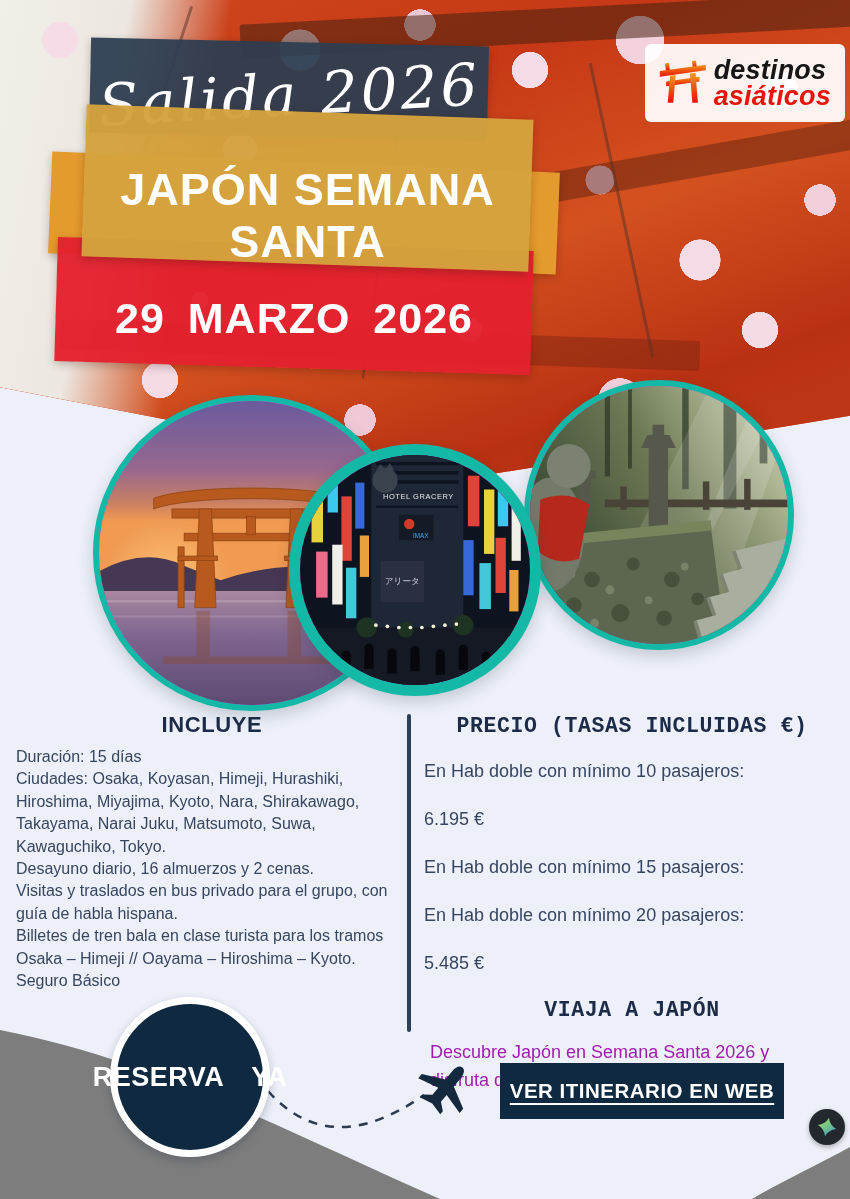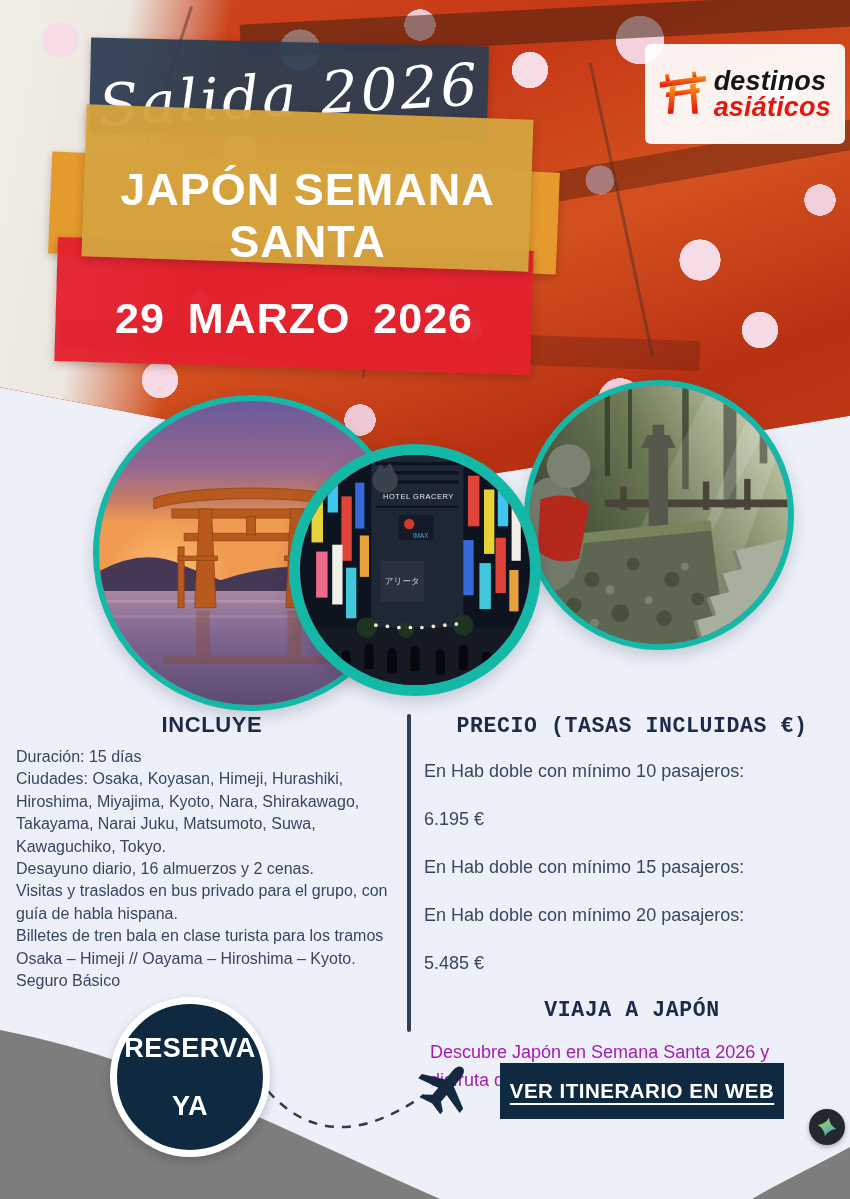--- a/index.html
+++ b/index.html
@@ -55,30 +55,30 @@
   .gold-text{font-size:45px;font-weight:800;color:#ffffff;text-align:center;line-height:1.16;
              letter-spacing:1px;transform:rotate(-2deg);padding-top:56px;width:100%;}
   .banner-amber{left:50px;top:162px;width:508px;height:102px;background:#e59a2d;
                 transform:rotate(2.4deg);z-index:3;}
   .banner-red{left:56px;top:244px;width:476px;height:124px;background:rgba(227,33,46,.96);
               transform:rotate(1.7deg);z-index:3;}
   .red-text{font-size:43px;font-weight:800;color:#ffffff;letter-spacing:1px;word-spacing:10px;
             transform:rotate(-1.7deg);padding-top:24px;white-space:nowrap;}
 
   
-  .logo-box{position:absolute;left:645px;top:44px;width:200px;height:100px;z-index:5;
+  .logo-box{position:absolute;left:645px;top:44px;width:200px;height:78px;z-index:5;
             background:rgba(255,255,255,.93);border-radius:6px;display:flex;align-items:center;
             justify-content:center;padding:6px 14px;gap:7px;}
   .logo-text{display:flex;flex-direction:column;line-height:.98;}
   .logo-line1{font-style:italic;font-weight:bold;font-size:27px;color:#161616;letter-spacing:.2px;}
   .logo-line2{font-style:italic;font-weight:bold;font-size:27px;color:#e8150d;letter-spacing:.2px;}
 
   
   .circle{position:absolute;border-radius:50%;border:6px solid #14b8a6;overflow:hidden;
-          box-shadow:0 6px 16px rgba(30,40,60,.20);background:#ec4899;}
+          box-shadow:0 6px 16px rgba(30,40,60,.20);background:#d946ef;}
   .circle svg{display:block;width:100%;height:100%;}
   .circle-left{left:93px;top:395px;width:316px;height:316px;z-index:5;}
   .circle-right{left:524px;top:380px;width:270px;height:270px;z-index:6;}
   .circle-mid{left:289px;top:444px;width:252px;height:252px;border-width:11px;z-index:7;}
 
   
   .col-left{position:absolute;left:16px;top:712px;width:392px;z-index:2;}
   .col-left h3{margin:0 0 8px 0;text-align:center;font-size:22px;font-weight:bold;
                color:#1c2b47;letter-spacing:.6px;}
   .body-line{font-size:16px;line-height:22.4px;color:#37465f;white-space:pre-wrap;}
@@ -87,21 +87,21 @@
   .col-right{position:absolute;left:424px;top:714px;width:416px;z-index:2;}
   .col-right h3{margin:0 0 16px 0;text-align:center;font-size:21.5px;font-weight:bold;
                 color:#1c2b47;letter-spacing:.6px;font-family:Liberation Mono, monospace;}
   .price-line{font-size:18px;line-height:30px;color:#37465f;margin-top:18px;}
   .viaja-title{margin-top:20px !important;}
   .viaja-text{margin:10px 0 0 6px;font-size:18px;line-height:28px;color:#a21caf;width:396px;}
 
   
   .footer-svg{position:absolute;left:0;top:999px;width:850px;height:200px;z-index:2;}
   .reserva{position:absolute;left:110px;top:997px;width:160px;height:160px;border-radius:50%;
-           background:#0f2940;border:7px solid #ffffff;display:flex;flex-direction:column;
+           background:#0f2940;border:7px solid #ffffff;display:flex;flex-direction:row;
            align-items:center;justify-content:center;z-index:3;cursor:pointer;
            box-shadow:0 4px 10px rgba(30,40,60,.25);gap:27px;}
   .reserva span{color:#ffffff;font-size:27px;font-weight:bold;line-height:1.12;letter-spacing:.5px;}
   .web-btn{position:absolute;left:500px;top:1063px;width:284px;height:56px;background:#0f2940;
            display:flex;align-items:center;justify-content:center;z-index:3;cursor:pointer;}
   .web-btn span{color:#ffffff;font-size:20.5px;font-weight:bold;letter-spacing:.5px;
                 text-decoration:underline;text-underline-offset:5px;text-decoration-thickness:2px;}
   .widget{position:absolute;left:809px;top:1109px;width:36px;height:36px;border-radius:50%;
           background:#23282e;z-index:9;display:flex;align-items:center;justify-content:center;
           cursor:pointer;box-shadow:0 2px 5px rgba(0,0,0,.3);}

